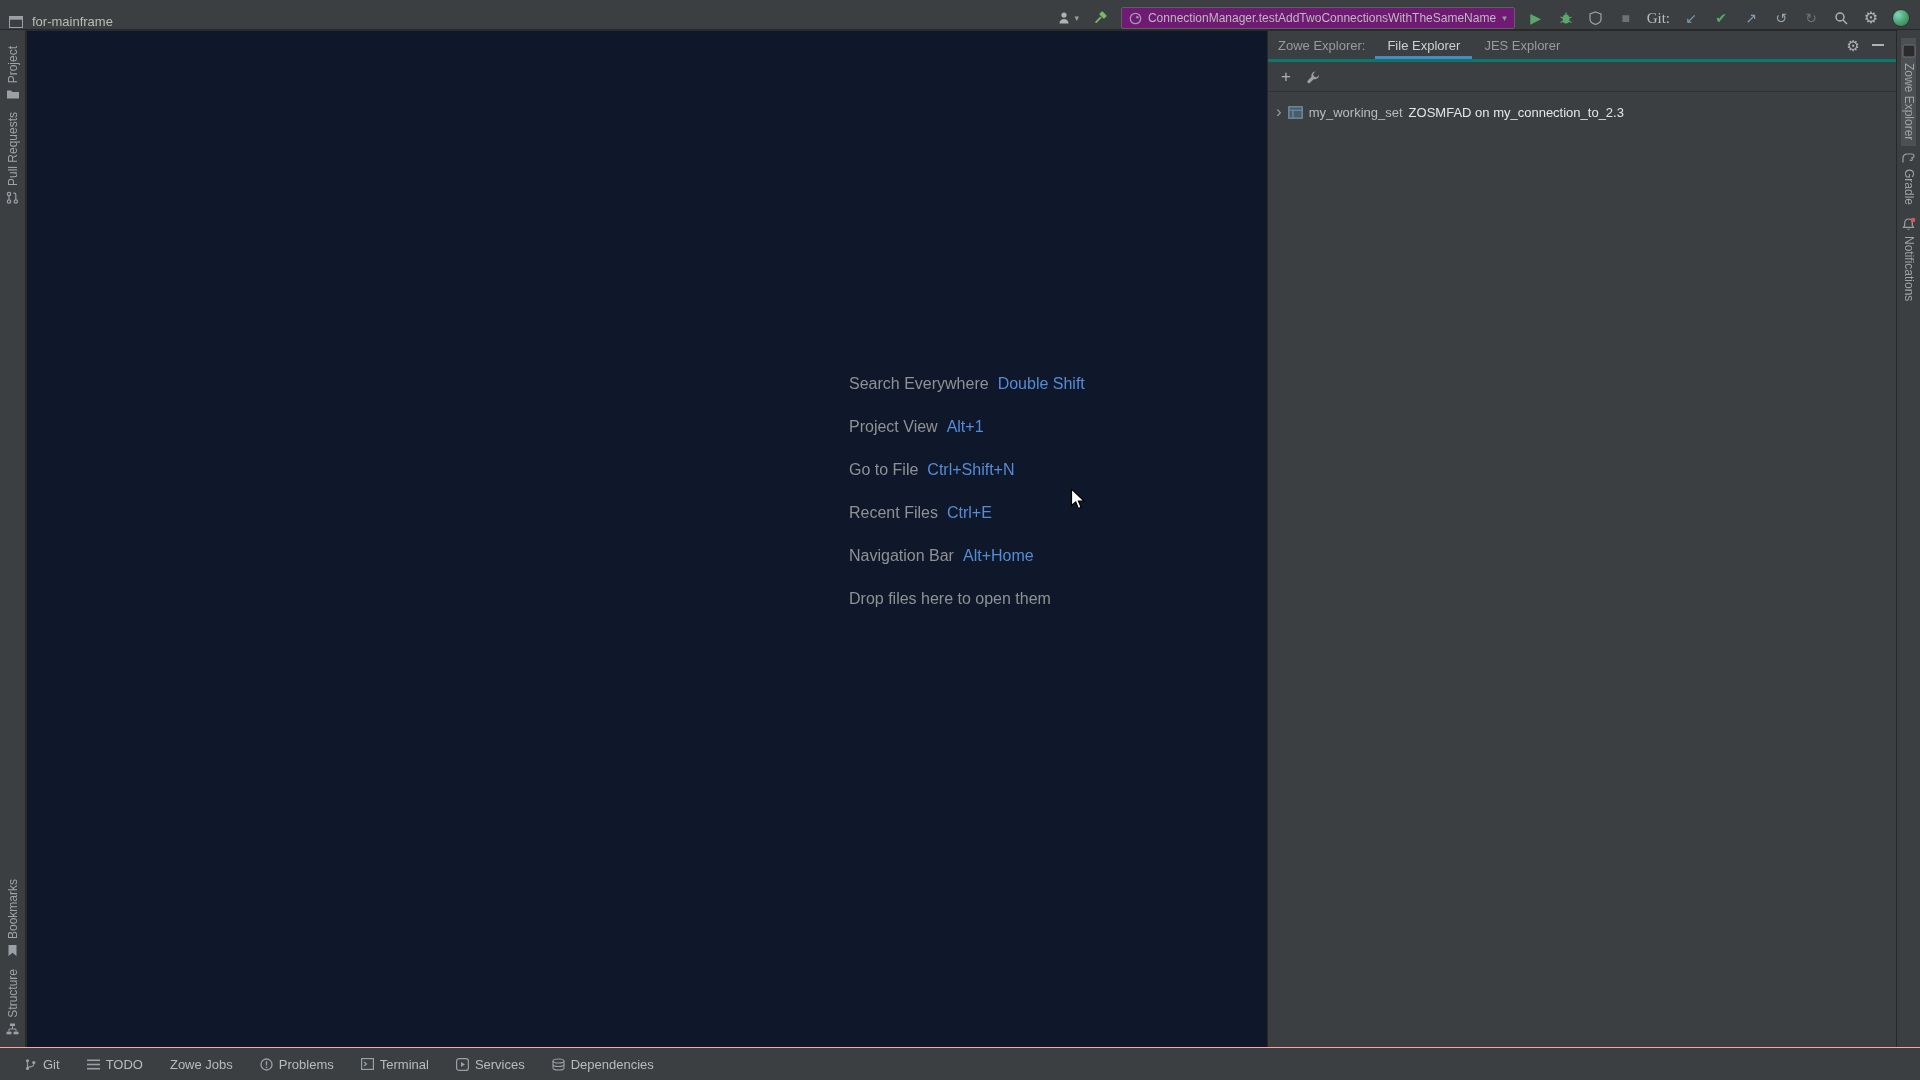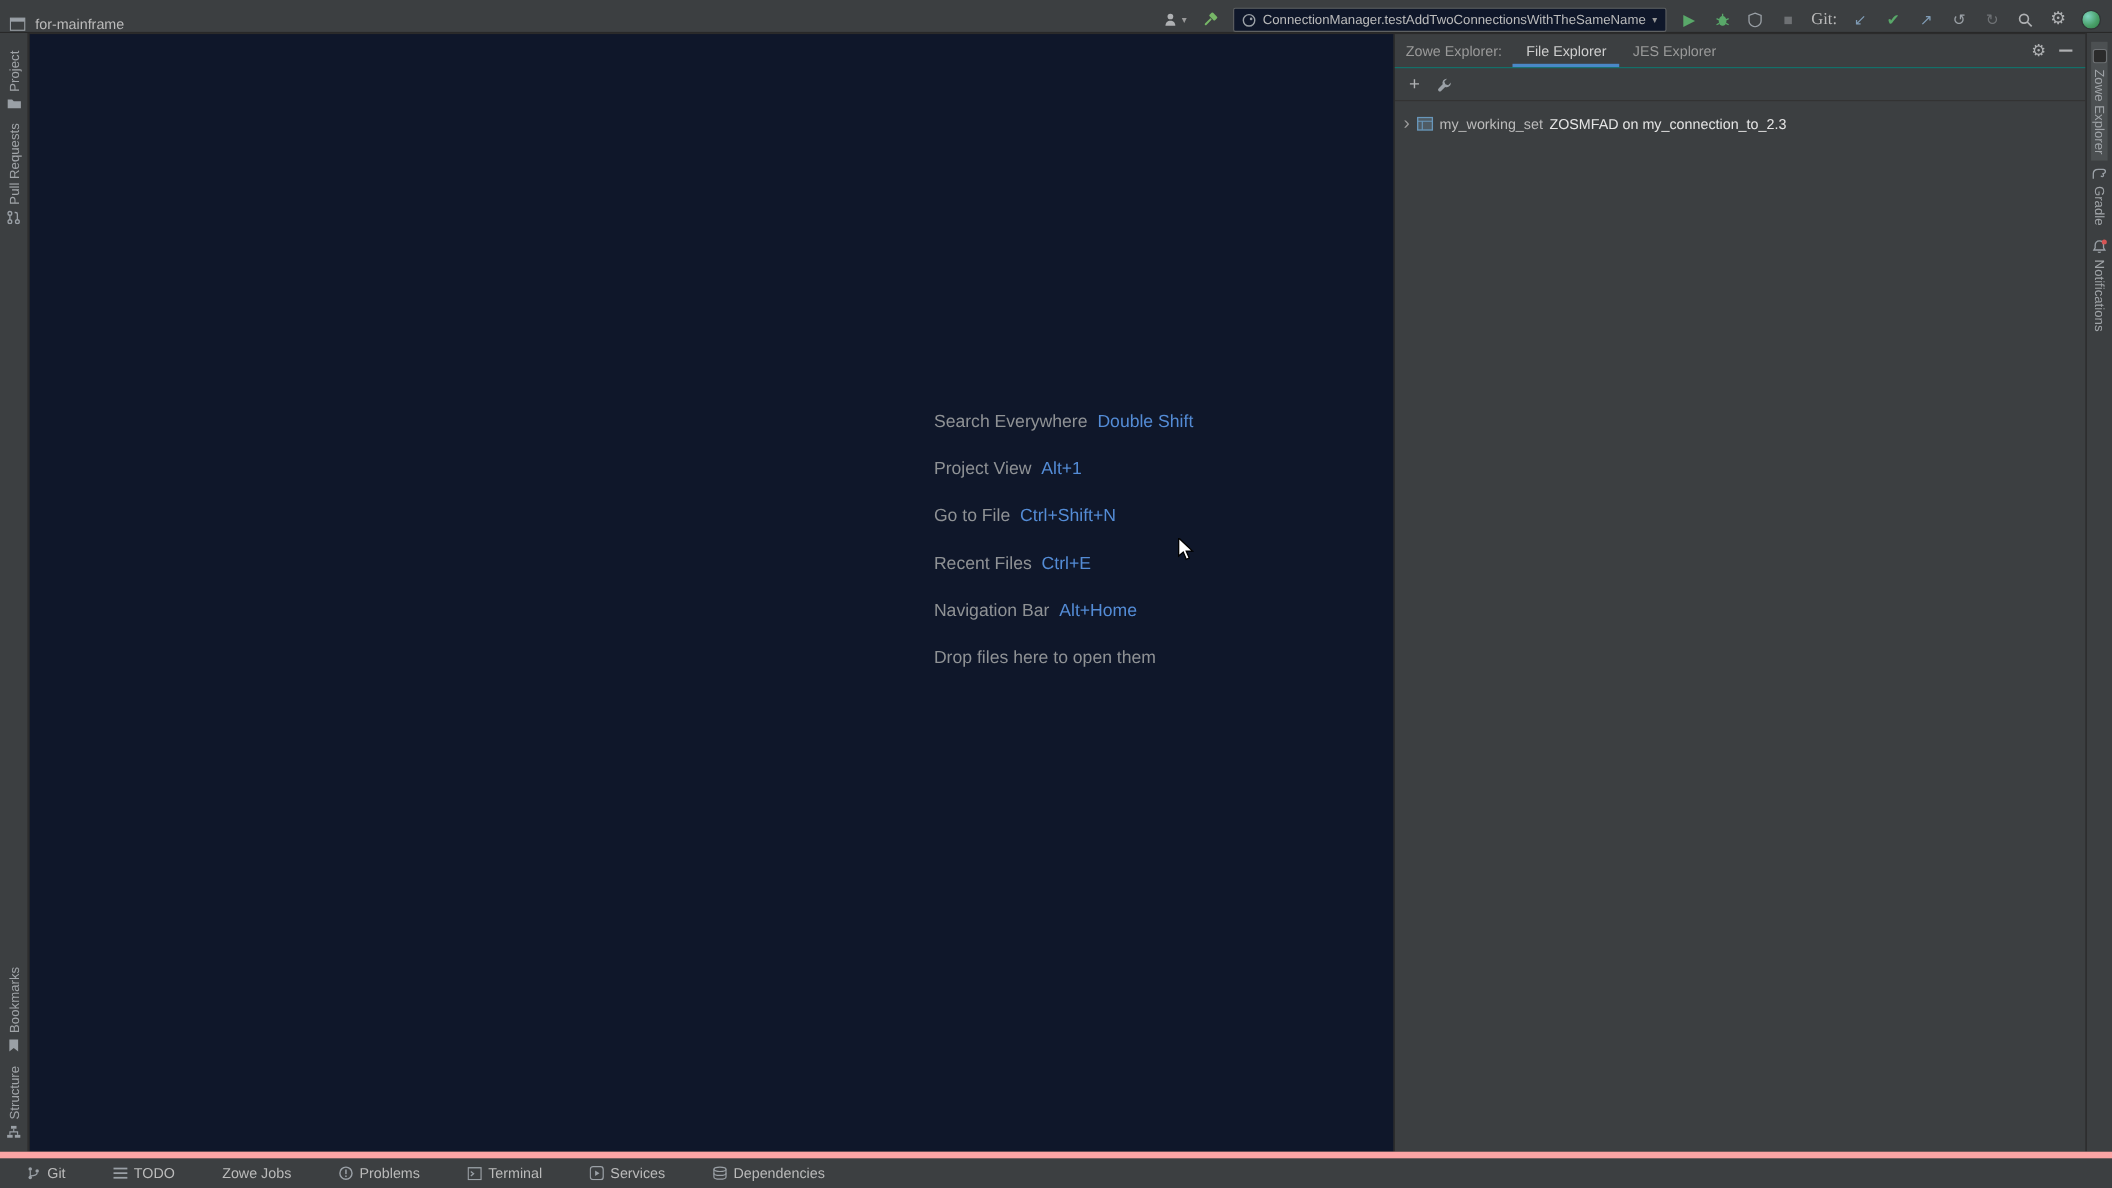--- a/index.html
+++ b/index.html
@@ -23,21 +23,21 @@
     display: inline-flex; align-items: center; justify-content: center;
     min-width: 18px; height: 20px; font-size: 14px; color: #afb1b3; cursor: default;
     line-height: 1;
   }
   .c-green { color: #59a869; }
   .c-blue { color: #7f9bb5; }
   .c-gray { color: #9aa0a6; }
   .c-dgray { color: #6e7174; }
   .run-combo {
     display: flex; align-items: center; gap: 6px; height: 22px; padding: 0 7px;
-    border: 1px solid #5e6163; border-radius: 2px; background: #0f172a;
+    border: 1px solid #5e6163; border-radius: 2px; background: #701a75;
     font-size: 12px; color: #bbbbbb; white-space: nowrap;
   }
   .caret { font-size: 9px; color: #9a9a9a; }
   .git-label { font-size: 15px; color: #bbbbbb; margin-left: 0; font-family: Liberation Serif, serif; }
   .avatar {
     width: 18px; height: 18px; border-radius: 50%;
     background: radial-gradient(circle at 32% 30%, #7fd4c0 0%, #4aa06a 55%, #2f7d46 100%);
     border: 1px solid #2f3335;
   }
 
@@ -61,21 +61,21 @@
   .hint-label { color: #8f9295; }
   .hint-key { color: #548cd6; margin-left: 9px; }
   .mouse-cursor { position: absolute; left: 1070px; top: 489px; }
 
   
   .zowe-panel {
     position: absolute; left: 1267px; top: 31px; width: 629px; height: 1016px;
     background: #3c3f41; border-left: 1px solid #282828;
   }
   .panel-header {
-    height: 31px; display: flex; align-items: stretch; border-bottom: 1px solid #0f766e;
+    height: 31px; display: flex; align-items: stretch; border-bottom: 3px solid #0f766e;
     padding-left: 10px; font-size: 13px;
   }
   .panel-title { align-self: center; color: #9a9a9a; margin-right: 10px; }
   .tab { display: flex; align-items: center; padding: 0 12px; color: #9a9a9a; position: relative; cursor: default; }
   .tab.active { color: #cfcfcf; }
   .tab.active::after { content: ""; position: absolute; left: 0; right: 0; bottom: 0; height: 3px; background: #4a88c7; }
   .panel-header-actions { margin-left: auto; display: flex; align-items: center; gap: 12px; padding-right: 12px; color: #afb1b3; }
   .hdr-gear { font-size: 15px; line-height: 1; cursor: default; }
   .hide-bar { width: 12px; height: 2px; background: #afb1b3; cursor: default; }
   .panel-toolbar {
@@ -85,22 +85,22 @@
   .pt-plus { font-size: 17px; line-height: 1; cursor: default; }
   .tree { padding-top: 9px; }
   .tree-row { display: flex; align-items: center; gap: 6px; padding-left: 8px; height: 23px; font-size: 13px; cursor: default; }
   .chev { color: #9a9a9a; font-size: 17px; line-height: 1; margin-top: -2px; }
   .ws-name { color: #bbbbbb; }
   .ws-detail { color: #e5e5e5; }
 
   
   .bottombar {
     position: absolute; left: 0; right: 0; bottom: 0; height: 33px;
-    background: #3c3f41; border-top: 6px solid #fca5a5;
-    display: flex; align-items: center; gap: 43px; padding-left: 24px;
+    background: #3c3f41; border-top: 1px solid #fca5a5;
+    display: flex; align-items: center; gap: 27px; padding-left: 24px;
     font-size: 13px; color: #bbbbbb;
   }
   .bb-item { display: flex; align-items: center; gap: 6px; cursor: default; }
 </style>
 </head>
 <body>
 
 <header class="titlebar">
   <span>
     <svg width="16" height="14">

